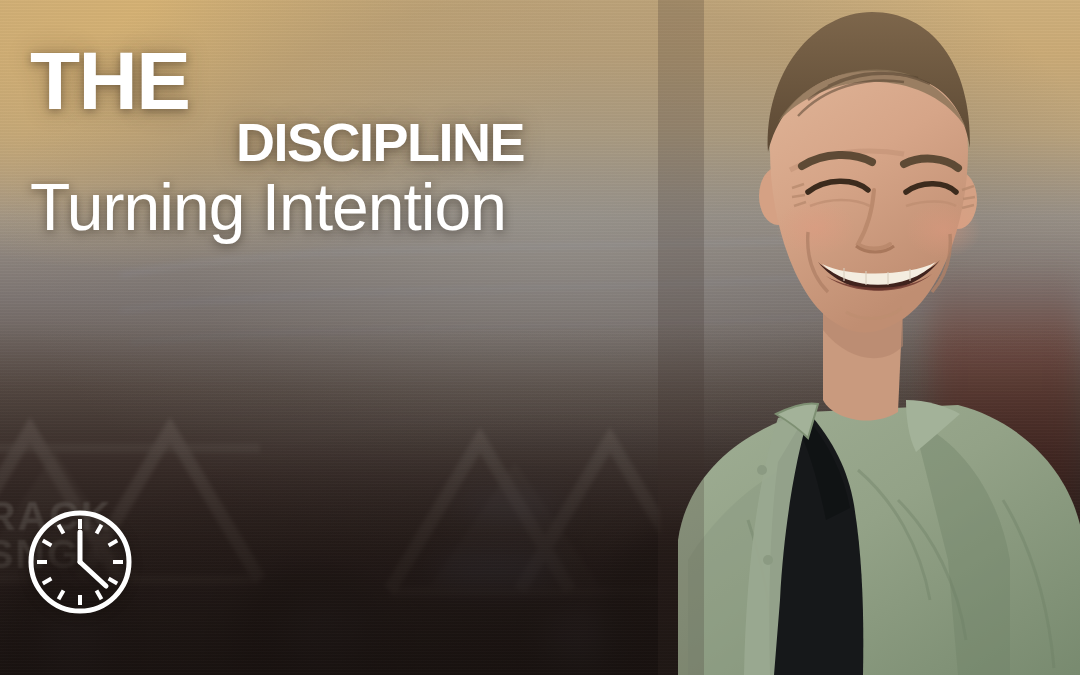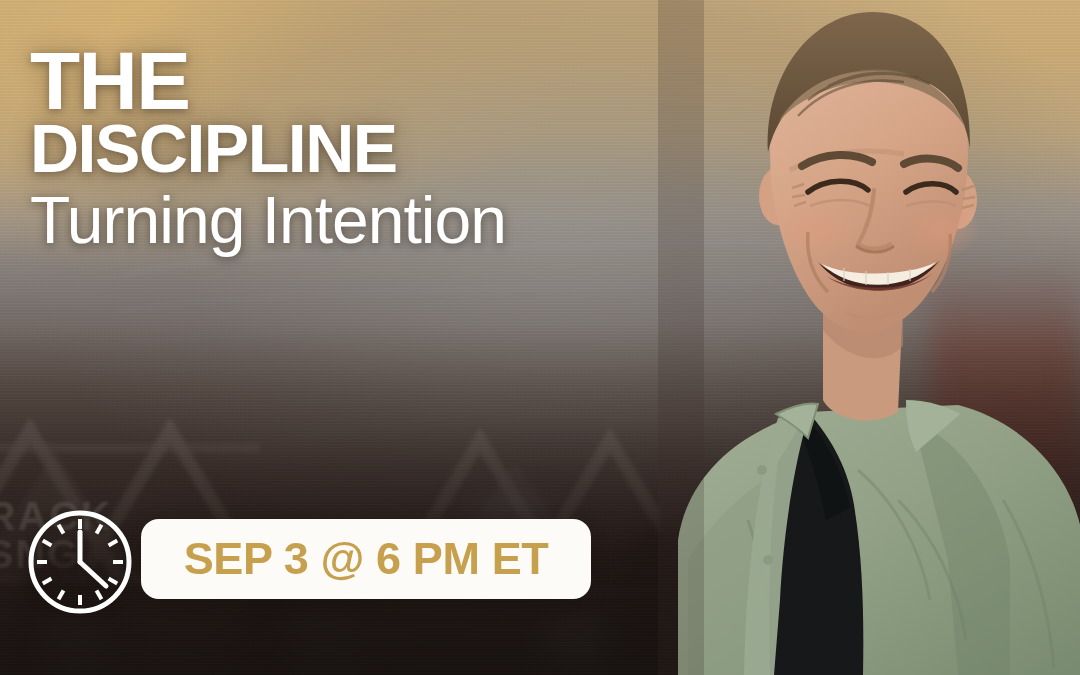--- a/index.html
+++ b/index.html
@@ -148,21 +148,21 @@
   }
   .headline {
     color: #ffffff;
     font-weight: 700;
     letter-spacing: -1.5px;
     line-height: 0.905;
     text-shadow: 0 2px 9px rgba(40,28,20,0.42), 0 0 26px rgba(50,38,28,0.30);
     margin: 0;
   }
   .hl-1 { font-size: 82px; }
-  .hl-2 { font-size: 68px; }
+  .hl-2 { font-size: 54px; text-align: center; }
   .hl-3 { font-size: 82px; }
   .hl-3 { letter-spacing: -2.2px; }
 
   .subhead {
     color: #ffffff;
     font-weight: 300;
     font-size: 66px;
     letter-spacing: -1px;
     line-height: 1.06;
     margin: 6px 0 16px 0;
@@ -400,17 +400,14 @@
         <line x1="18.8" y1="34.5" x2="27.4" y2="39.5"></line>
         <line x1="34.5" y1="18.8" x2="39.5" y2="27.4"></line>
       </g>
 
       <line x1="56" y1="56" x2="56" y2="26" stroke="#ffffff" stroke-width="5" stroke-linecap="round"></line>
 
       <line x1="56" y1="56" x2="82" y2="80" stroke="#ffffff" stroke-width="5" stroke-linecap="round"></line>
     </svg>
   </div>
 
-  <div class="badge">
-    <span class="badge-text">SEP 3 @ 6 PM ET</span>
-  </div>
 
 </div>
 
 </body></html>

